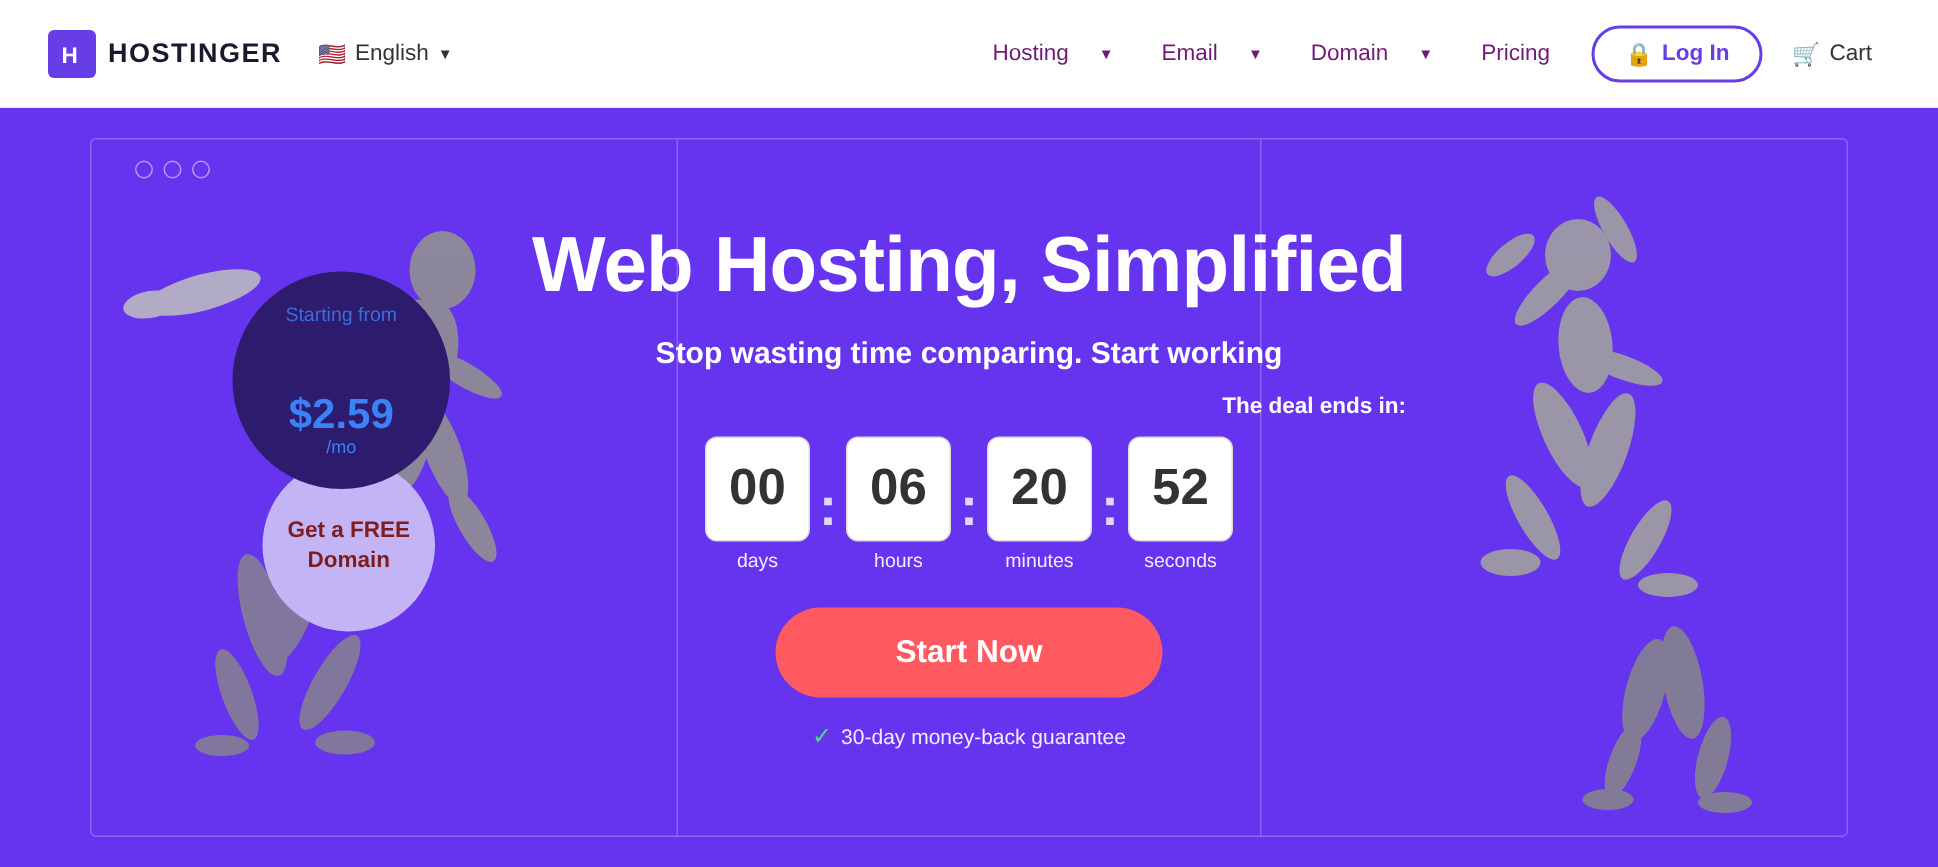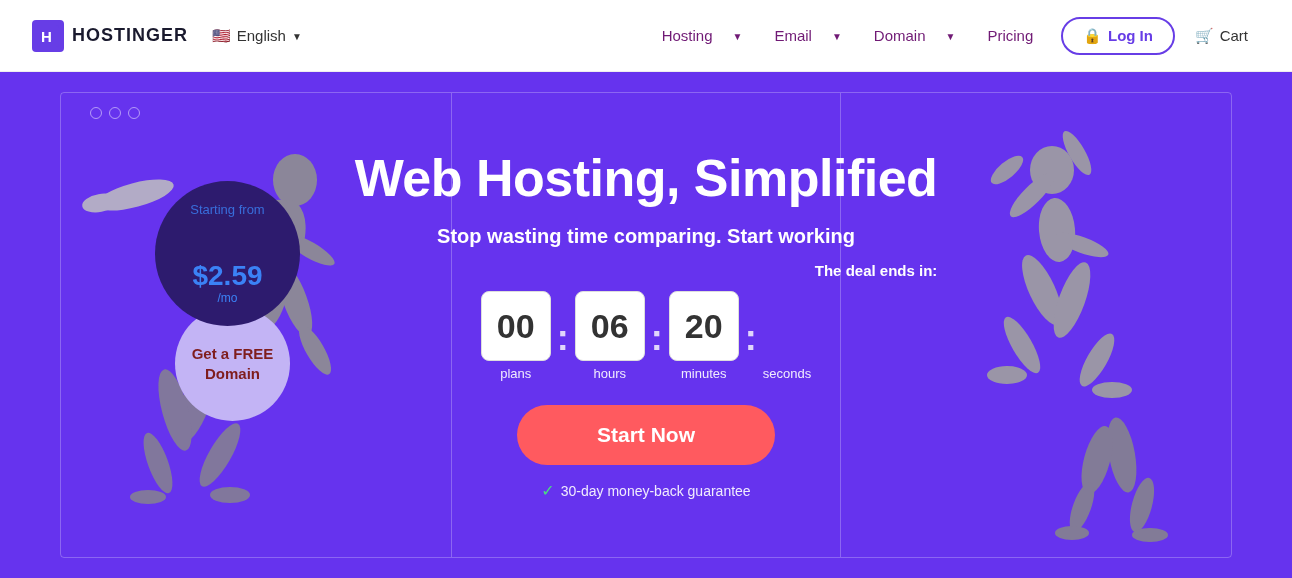--- a/index.html
+++ b/index.html
@@ -453,34 +453,35 @@
   </div>
 
   <div class="hero-content">
     <h1 class="hero-title">Web Hosting, Simplified</h1>
     <p class="hero-subtitle">Stop wasting time comparing. Start working</p>
     <p class="deal-label">The deal ends in:</p>
 
     <div class="countdown">
       <div class="count-unit">
         <div class="count-box">00</div>
-        <span class="count-label">plans</span>
+        <span class="count-label">days</span>
       </div>
       <span class="count-sep">:</span>
       <div class="count-unit">
         <div class="count-box">06</div>
         <span class="count-label">hours</span>
       </div>
       <span class="count-sep">:</span>
       <div class="count-unit">
         <div class="count-box">20</div>
         <span class="count-label">minutes</span>
       </div>
       <span class="count-sep">:</span>
       <div class="count-unit">
+        <div class="count-box">52</div>
         <span class="count-label">seconds</span>
       </div>
     </div>
 
     <button class="start-btn">Start Now</button>
 
     <div class="guarantee">
       <span class="check-icon">✓</span>
       <span>30-day money-back guarantee</span>
     </div>

